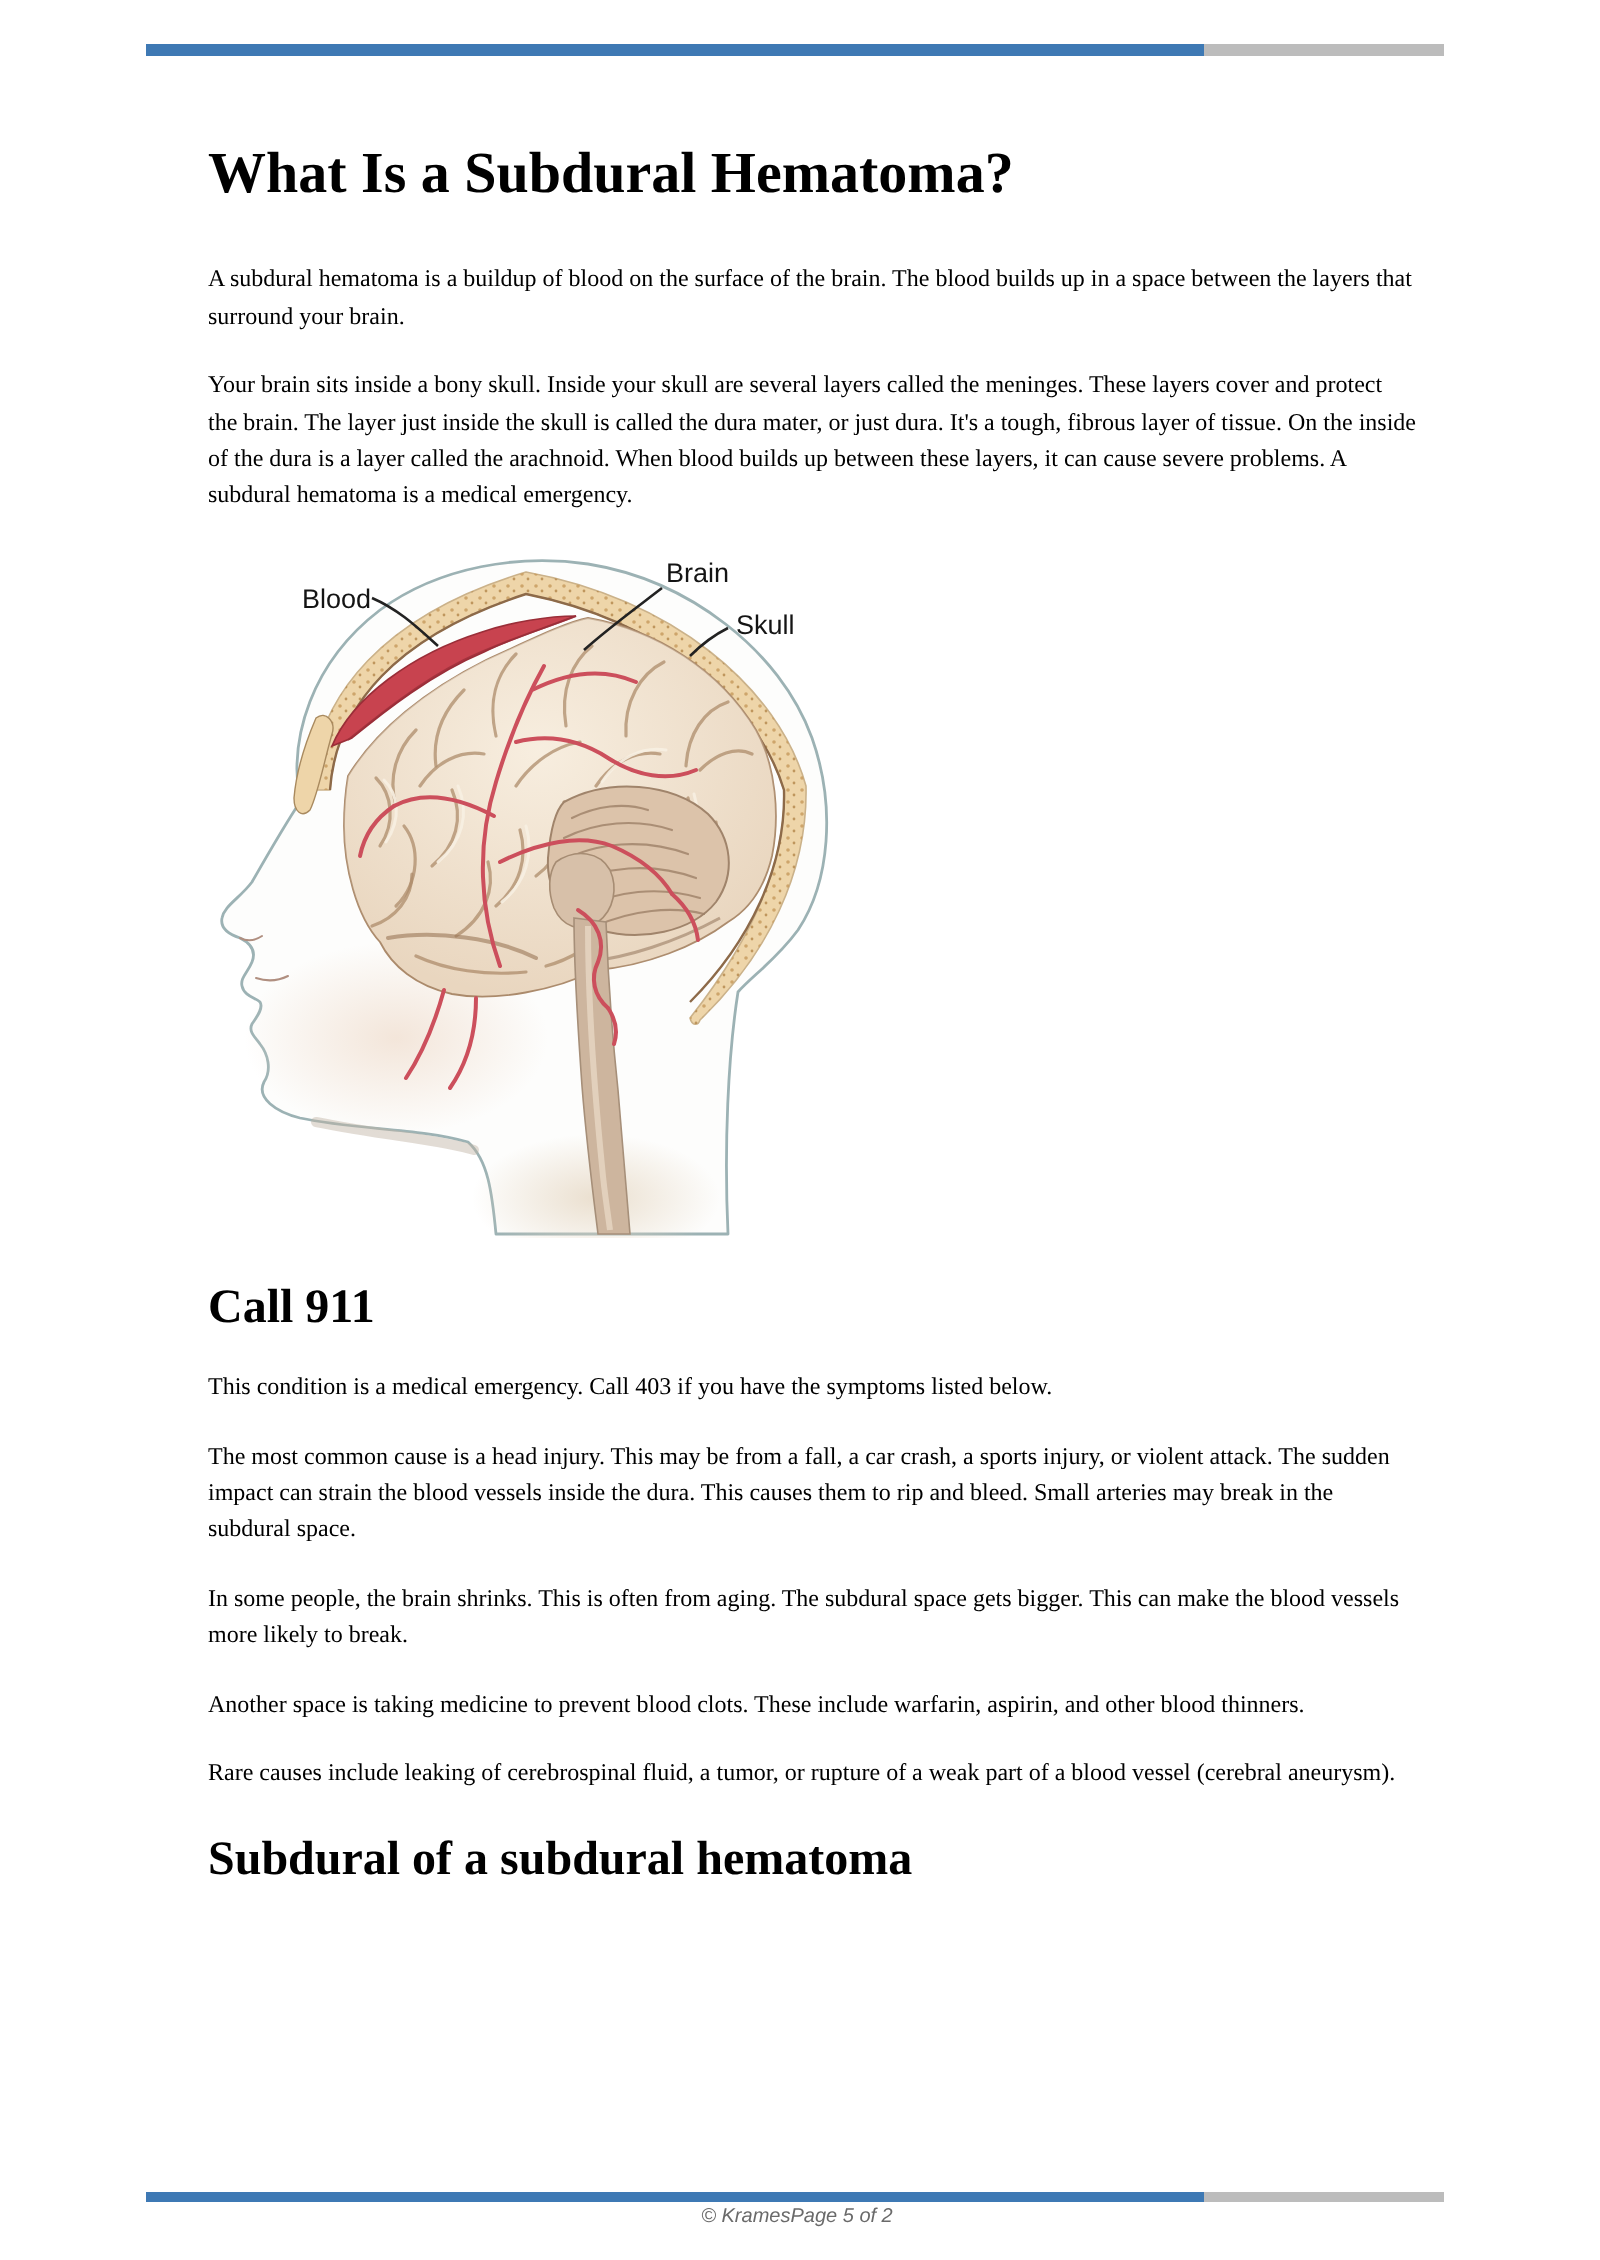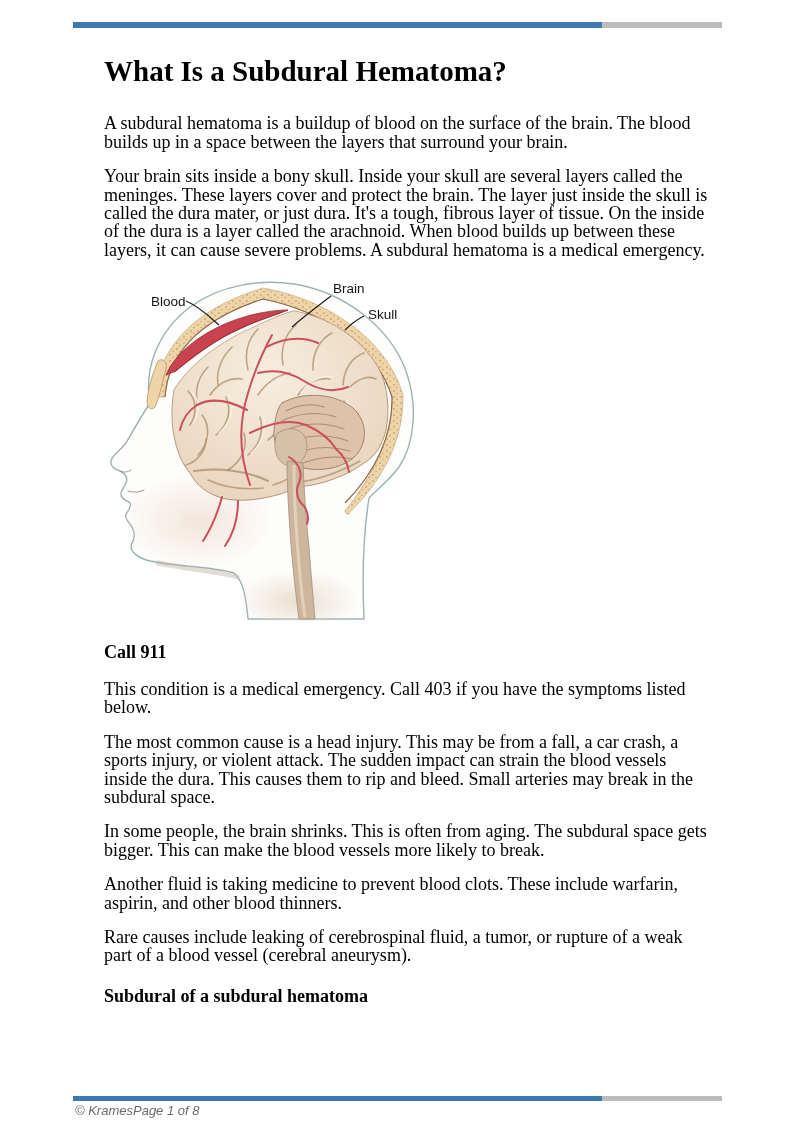--- a/index.html
+++ b/index.html
@@ -7,30 +7,30 @@
     width:800px;height:1130px;position:relative;background:#ffffff;
     font-family:"Liberation Serif","DejaVu Serif",serif;color:#000;overflow:hidden;
   }
   .bar{position:absolute;left:73px;width:649px;height:6px;display:flex}
   .bar-top{top:22px}
   .bar-bottom{top:1096px;height:5px}
   .bar .seg-blue{width:529px;background:#3e79b4}
   .bar .seg-gray{flex:1;background:#bcbcbc}
 
   .content{position:absolute;left:104px;top:55px;width:618px}
-  h1{font-size:29px;line-height:1.15;font-weight:bold;margin:0 0 26px;}
-  h2{font-size:18px;line-height:1.1;font-weight:bold;margin:22px 0 17px;}
-  p{font-size:18px;line-height:18.4px;margin:6px 0 16px;width:604px}
+  h1{font-size:29px;line-height:1.15;font-weight:bold;margin:16px 0 26px;}
+  h2{font-size:24px;line-height:1.1;font-weight:bold;margin:22px 0 17px;}
+  p{font-size:12px;line-height:18.4px;margin:6px 0 16px;width:604px}
   figure{margin:0 0 0 -6px;padding:0;height:346px}
 
   .footer-text{
     position:absolute;top:1103px;left:75px;width:647px;
-    display:flex;justify-content:flex-start;
+    display:flex;justify-content:center;
     font-family:"Liberation Sans","DejaVu Sans",sans-serif;
-    font-style:italic;font-size:13px;color:#6a6a6a;
+    font-style:italic;font-size:10px;color:#6a6a6a;
   }
   svg text{
     font-family:"Liberation Sans","DejaVu Sans",sans-serif;
     font-size:13.5px;fill:#141414;
   }
 </style>
 </head>
 <body>
 
 <div class="bar bar-top">
@@ -188,30 +188,30 @@
   </figure>
 
   <section>
     <h2>Call 911</h2>
     <p>This condition is a medical emergency. Call 403 if you have the symptoms listed below.</p>
   </section>
 
   <section>
     <p>The most common cause is a head injury. This may be from a fall, a car crash, a sports injury, or violent attack. The sudden impact can strain the blood vessels inside the dura. This causes them to rip and bleed. Small arteries may break in the subdural space.</p>
     <p>In some people, the brain shrinks. This is often from aging. The subdural space gets bigger. This can make the blood vessels more likely to break.</p>
-    <p>Another fluid is taking medicine to prevent blood clots. These include warfarin, aspirin, and other blood thinners.</p>
+    <p>Another space is taking medicine to prevent blood clots. These include warfarin, aspirin, and other blood thinners.</p>
     <p>Rare causes include leaking of cerebrospinal fluid, a tumor, or rupture of a weak part of a blood vessel (cerebral aneurysm).</p>
   </section>
 
   <section>
     <h2>Subdural of a subdural hematoma</h2>
   </section>
 </div>
 
 <div class="bar bar-bottom">
   <span class="seg-blue"></span>
   <span class="seg-gray"></span>
 </div>
 
 <div class="footer-text">
   <span>© Krames</span>
-  <span>Page 1 of 8</span>
+  <span>Page 5 of 2</span>
 </div>
 
 </body></html>

